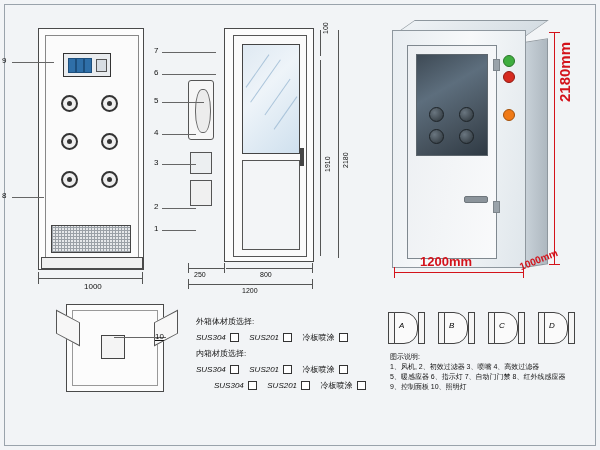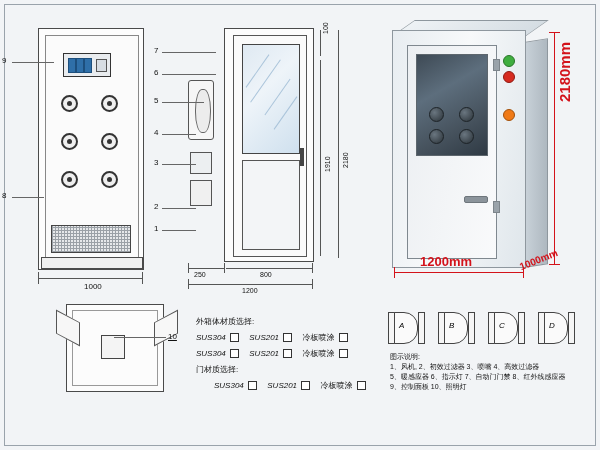--- a/index.html
+++ b/index.html
@@ -295,21 +295,21 @@
   </div>
 
   <div class="abs" id="v3">
     <div class="plan">
       <div class="inner"></div>
       <div class="sq"></div>
     </div>
     <div class="wing" style="left:0px;top:20px;transform:skewY(28deg);"></div>
     <div class="wing" style="left:98px;top:20px;transform:skewY(-28deg);"></div>
     <div class="leader" style="left:58px;top:41px;width:52px;"></div>
-    <div class="txt lbl" style="left:112px;top:36px;text-decoration:underline;">10</div>
+    <div class="txt lbl" style="left:99px;top:36px;text-decoration:underline;">10</div>
   </div>
 
   <div class="abs" id="v4">
     <div class="top"></div>
     <div class="side"></div>
     <div class="box3d">
       <div class="door">
         <div class="win">
           <div class="nz" style="left:12px;top:52px;"></div>
           <div class="nz" style="left:42px;top:52px;"></div>
@@ -345,31 +345,31 @@
     <div class="row">
       <span class="cn" style="font-style:italic;">SUS304</span>
       <span class="ck"></span>
       <span class="cn" style="margin-left:8px;font-style:italic;">SUS201</span>
       <span class="ck"></span>
       <span class="cn" style="margin-left:8px;">冷板喷涂</span>
       <span class="ck"></span>
     </div>
 
     <div class="row">
+      <span class="cn">内箱材质选择:</span>
+    </div>
+    <div class="row">
       <span class="cn" style="font-style:italic;">SUS304</span>
       <span class="ck"></span>
       <span class="cn" style="margin-left:8px;font-style:italic;">SUS201</span>
       <span class="ck"></span>
       <span class="cn" style="margin-left:8px;">冷板喷涂</span>
       <span class="ck"></span>
     </div>
 
-    <div class="row">
-      <span class="cn">门材质选择:</span>
-    </div>
     <div class="row" style="padding-left:18px;">
       <span class="cn" style="font-style:italic;">SUS304</span>
       <span class="ck"></span>
       <span class="cn" style="margin-left:8px;font-style:italic;">SUS201</span>
       <span class="ck"></span>
       <span class="cn" style="margin-left:8px;">冷板喷涂</span>
       <span class="ck"></span>
     </div>
   </div>
 

